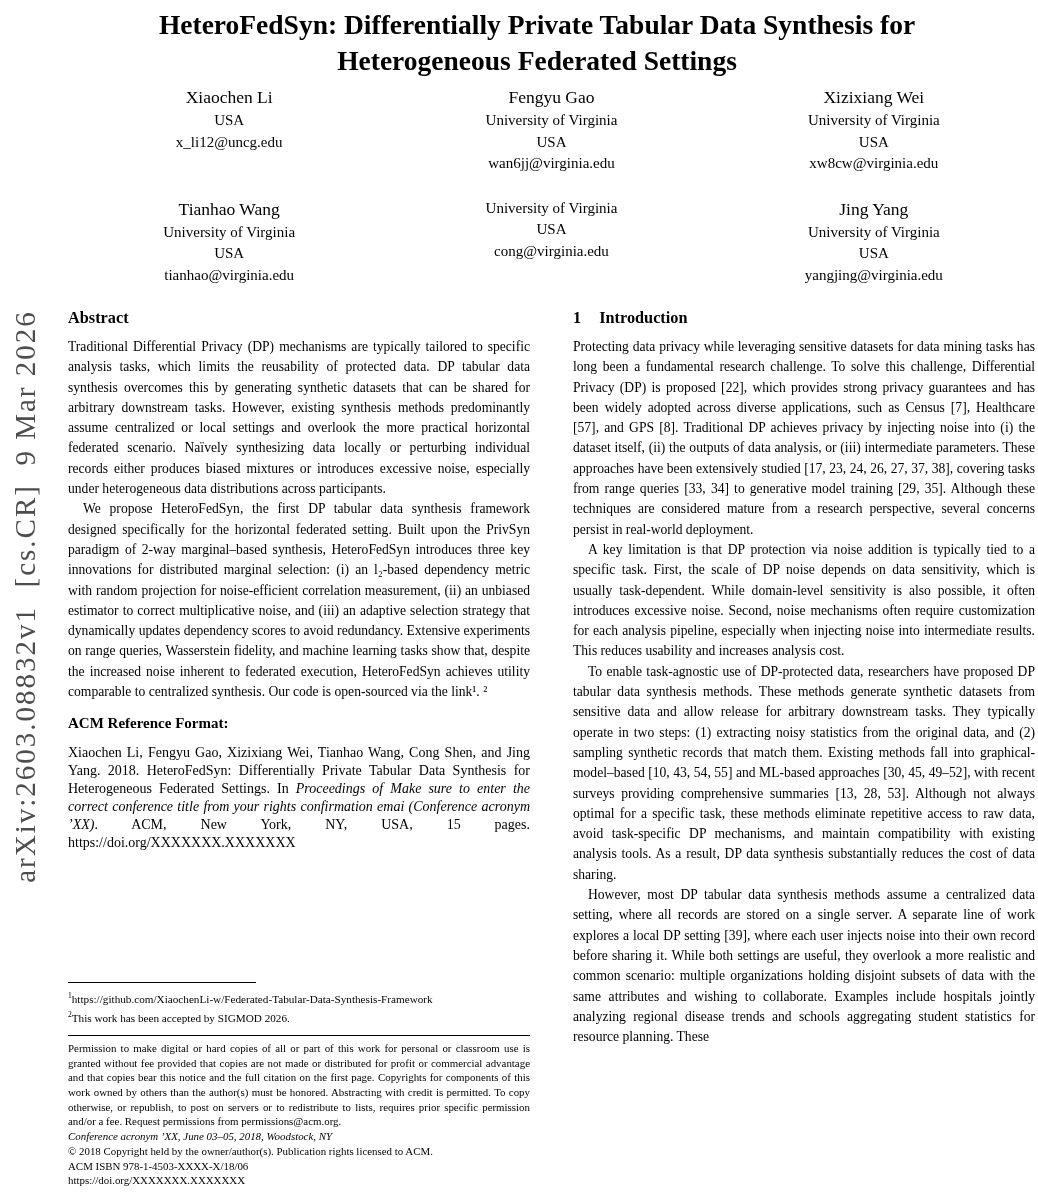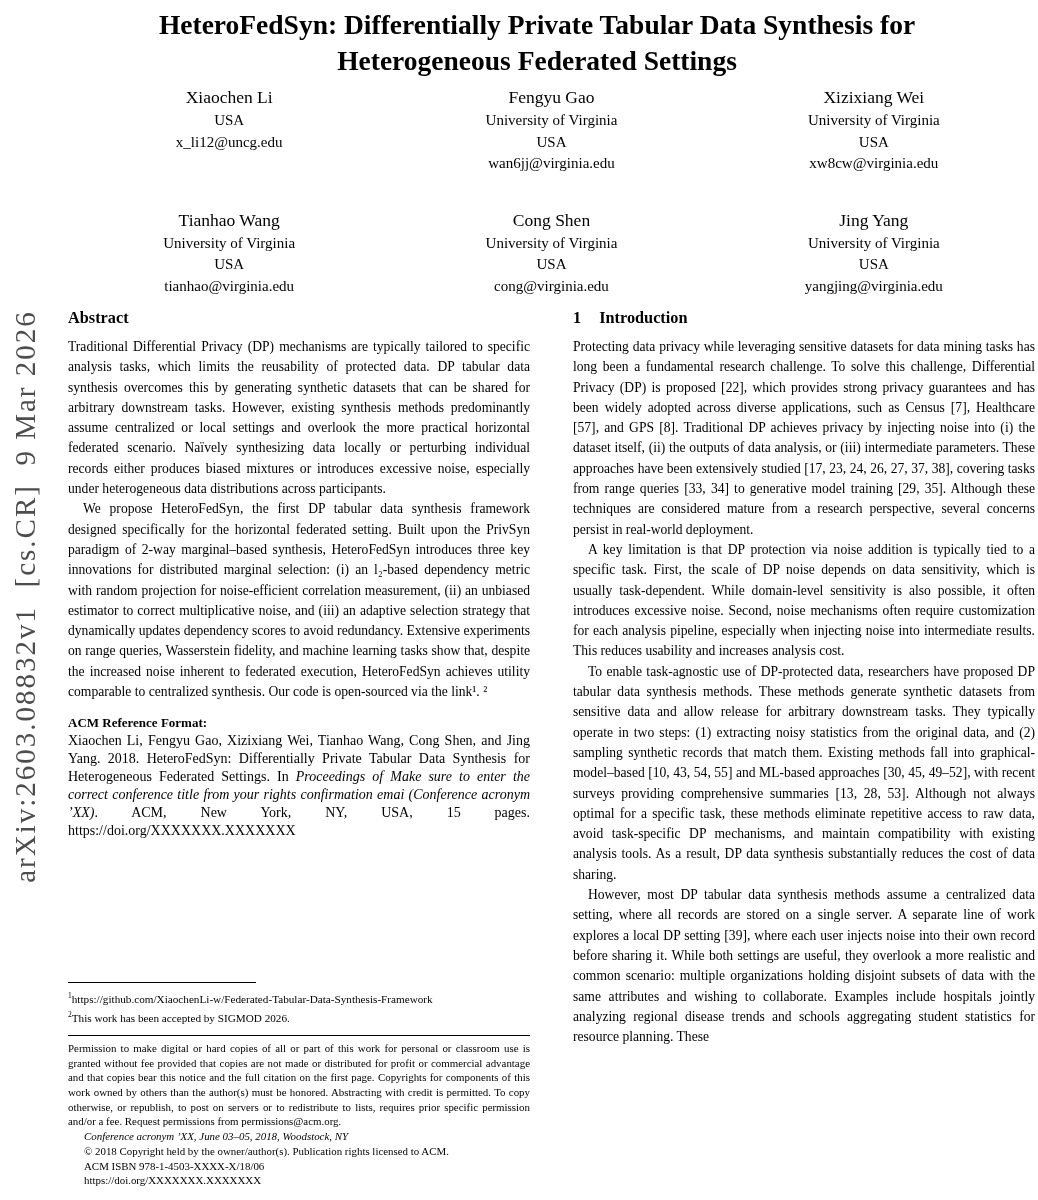--- a/index.html
+++ b/index.html
@@ -27,44 +27,44 @@
   }
   .title-block {
     position:absolute; top:7px; left:0; width:100%;
     text-align:center;
   }
   .title-line {
     font-size:27.5px; font-weight:bold; line-height:36px;padding-left:36px;
   }
   .authors {
     position:absolute; top:86px; left:68px; width:967px;
-    display:grid; grid-template-columns:1fr 1fr 1fr; row-gap:34px;
+    display:grid; grid-template-columns:1fr 1fr 1fr; row-gap:23px;
     text-align:center;
   }
   .author .name { font-size:17.5px; line-height:22px; margin-bottom:2px; }
   .author .line { font-size:15px; line-height:21.5px; }
   .columns {
     position:absolute; top:308px; left:68px; width:967px; height:892px;
     display:flex; gap:43px;
   }
   .col { width:462px; position:relative; height:100%; }
   .section-heading { font-size:16.3px; font-weight:bold; line-height:20px; margin-bottom:9px; }
   .sec-title { margin-left:18px; }
   .body-para { font-size:13.6px; line-height:20.3px; text-align:justify; }
   .indent { text-indent:15px; }
-  .acm-ref-heading { font-size:13px; font-weight:bold; line-height:18px; margin-top:12px; margin-bottom:0; }
+  .acm-ref-heading { font-size:15px; font-weight:bold; line-height:18px; margin-top:12px; margin-bottom:12px; }
   .acm-ref-text { font-size:14px; line-height:18px; text-align:justify; overflow-wrap:anywhere; }
   .italic { font-style:italic; }
   .bottom-block { position:absolute; left:0; bottom:12px; width:100%; }
   .footnote-rule { width:188px; border-top:1px solid #000; margin-bottom:5px; }
   .footnote { font-size:11.2px; line-height:15.5px; overflow-wrap:anywhere; }
   .footnote sup { font-size:7.5px; }
   .copyright-rule { width:100%; border-top:1px solid #000; margin-top:9px; margin-bottom:5px; }
   .permission { font-size:10.9px; line-height:14.7px; text-align:justify; }
-  .permission-line { font-size:10.9px; line-height:14.7px; overflow-wrap:anywhere;margin-left:16px; }
+  .permission-line { font-size:10.9px; line-height:14.7px; overflow-wrap:anywhere; }
 </style>
 </head>
 <body>
 
 <div class="page">
 
   <div class="arxiv-watermark">arXiv:2603.08832v1  [cs.CR]  9 Mar 2026</div>
 
   <header class="title-block">
     <div class="title-line">HeteroFedSyn: Differentially Private Tabular Data Synthesis for</div>
@@ -89,21 +89,20 @@
       <div class="line">USA</div>
       <div class="line">xw8cw@virginia.edu</div>
     </div>
     <div class="author">
       <div class="name">Tianhao Wang</div>
       <div class="line">University of Virginia</div>
       <div class="line">USA</div>
       <div class="line">tianhao@virginia.edu</div>
     </div>
     <div class="author">
-      <div class="name">Cong Shen</div>
       <div class="line">University of Virginia</div>
       <div class="line">USA</div>
       <div class="line">cong@virginia.edu</div>
     </div>
     <div class="author">
       <div class="name">Jing Yang</div>
       <div class="line">University of Virginia</div>
       <div class="line">USA</div>
       <div class="line">yangjing@virginia.edu</div>
     </div>

